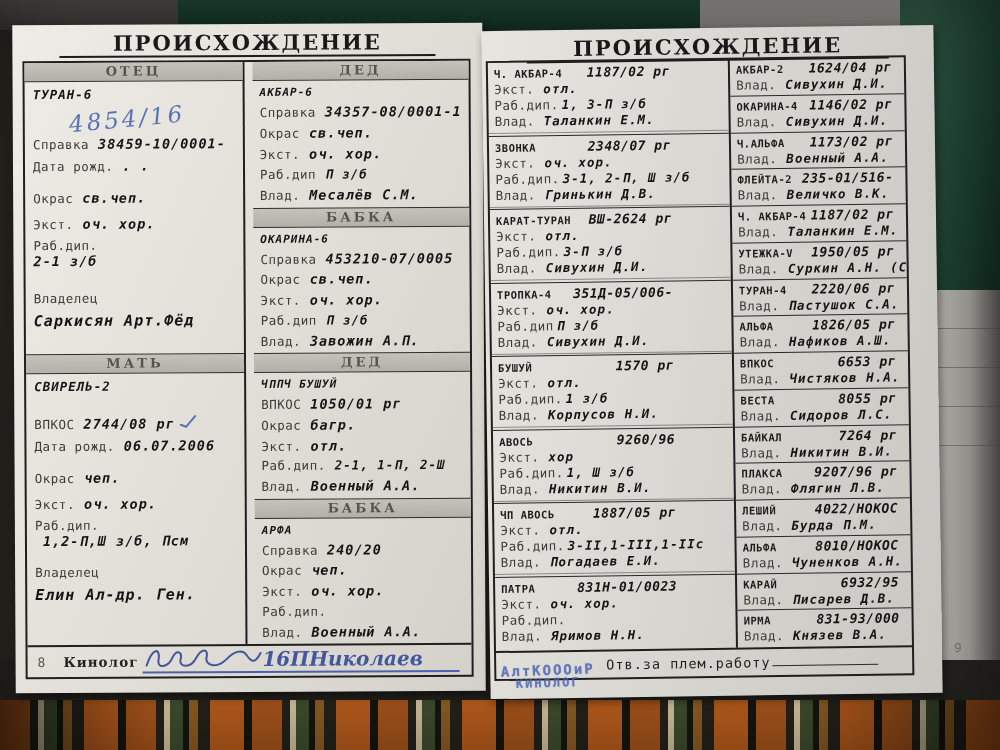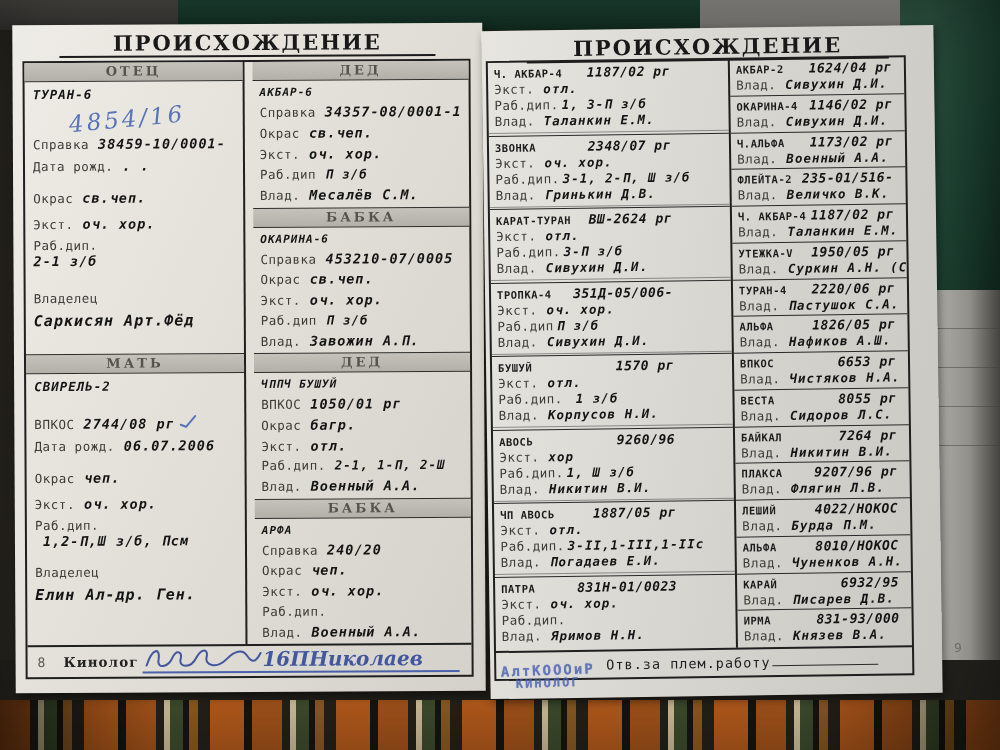--- a/index.html
+++ b/index.html
@@ -379,21 +379,21 @@
               <div class="gg-nameline">
                 <span class="gg-name">БУШУЙ</span>
                 <span class="gg-reg">1570 рг</span>
               </div>
               <div class="line tight">
                 <span class="lbl">Экст.</span>
                 <span class="val sm">отл.</span>
               </div>
               <div class="line tight">
                 <span class="lbl">Раб.дип.</span>
-                <span class="val sm" style="margin-left:13px">1 з/б</span>
+                <span class="val sm" style="margin-left:3px">1 з/б</span>
               </div>
               <div class="line tight">
                 <span class="lbl">Влад.</span>
                 <span class="val sm">Корпусов Н.И.</span>
               </div>
             </div>
 
             <div class="gg-row">
               <div class="gg-nameline">
                 <span class="gg-name">АВОСЬ</span>

